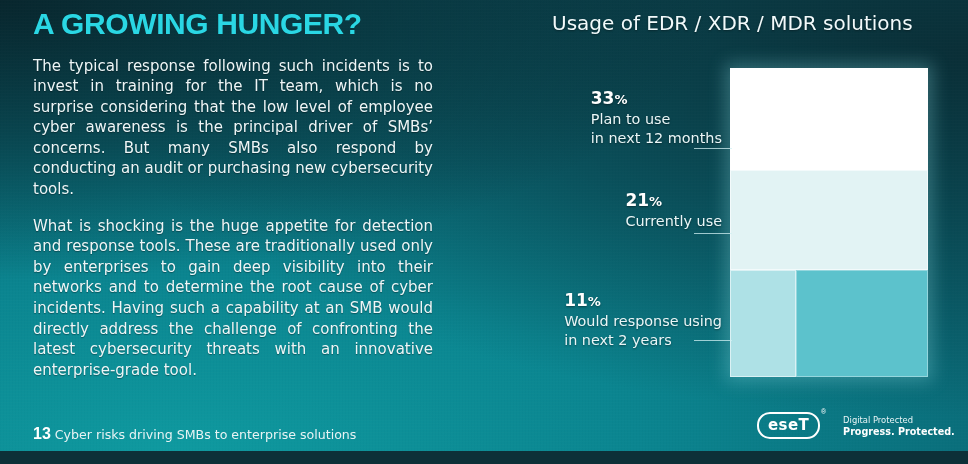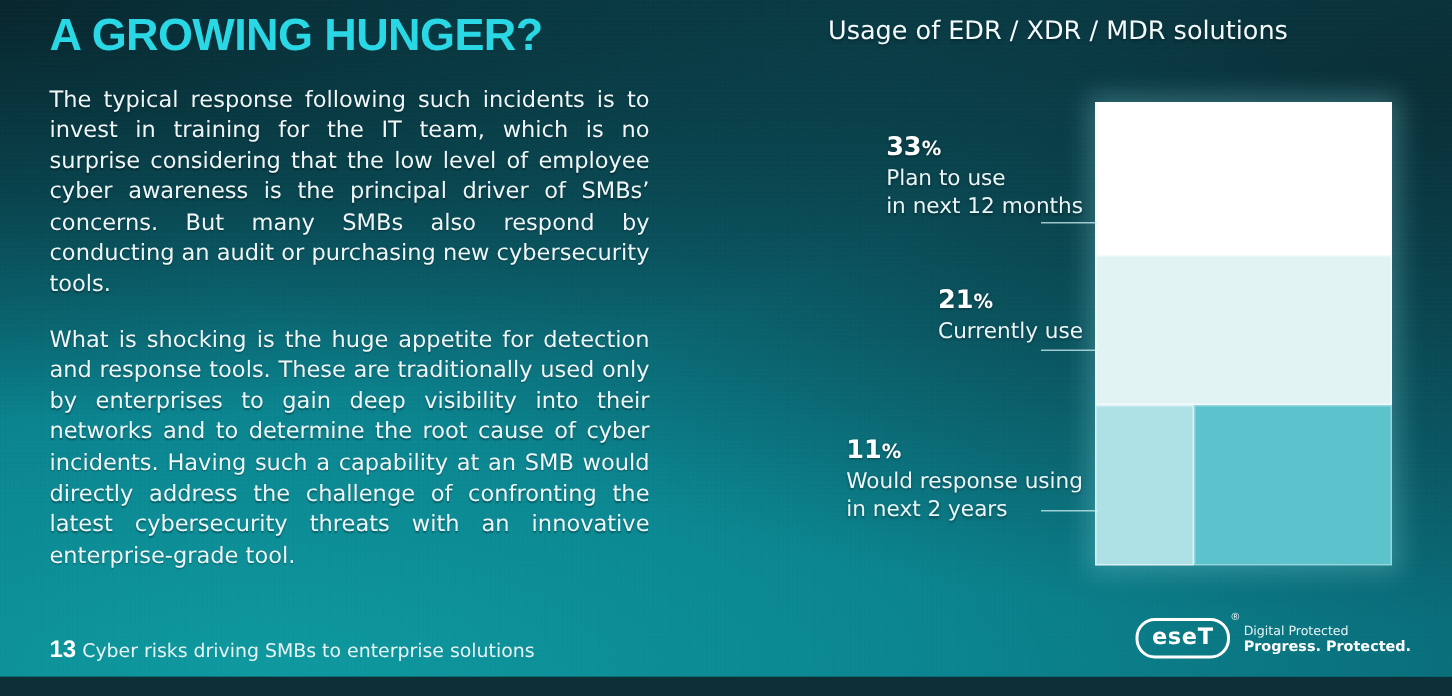--- a/index.html
+++ b/index.html
@@ -40,21 +40,21 @@
 
   .footer{
     position:absolute;left:33px;top:425px;display:flex;align-items:baseline;gap:4px;
   }
   .pagenum{color:#ffffff;font-size:16px;font-weight:bold;}
   .foottext{color:#e7f3f4;font-size:12.6px;font-family:"DejaVu Sans", sans-serif;}
 
   
   .chart-title{
     position:absolute;left:552px;top:11px;
-    color:#f2fafb;font-size:17px;
+    color:#f2fafb;font-size:20px;
     font-family:"DejaVu Sans", sans-serif;
     text-shadow:0 1px 2px rgba(0,0,0,.35);
     white-space:nowrap;
   }
 
   .chart{
     position:absolute;left:730px;top:68px;width:198px;height:309px;
     box-shadow:0 0 16px 5px rgba(150,235,240,0.28);
   }
   .seg{position:absolute;left:0;width:100%;box-sizing:border-box;}
@@ -86,21 +86,21 @@
     line-height:19px;
   }
   .lbl .pct{display:block;font-size:17px;font-weight:bold;color:#ffffff;line-height:21px;}
   .lbl .pct .sym{font-size:13px;font-weight:bold;}
   .lbl .cap{display:block;font-size:14.4px;color:#eaf6f7;}
   .lbl-1{right:246px;top:88px;}
   .lbl-2{right:246px;top:190px;}
   .lbl-3{right:246px;top:290px;}
 
   
-  .logo-wrap{position:absolute;left:757px;top:412px;display:flex;align-items:center;gap:9px;}
+  .logo-wrap{position:absolute;left:757px;top:412px;display:flex;align-items:center;gap:23px;}
   .logo-mark{position:relative;}
   .logo-box{
     border:2px solid #ffffff;border-radius:13px;
     padding:2px 9px 3px 9px;display:inline-block;
   }
   .logo-text{
     color:#ffffff;font-size:15px;font-weight:bold;letter-spacing:.4px;
     font-family:"DejaVu Sans", sans-serif;line-height:15px;
   }
   .reg{position:absolute;right:-6px;top:-4px;color:#ffffff;font-size:7px;}

